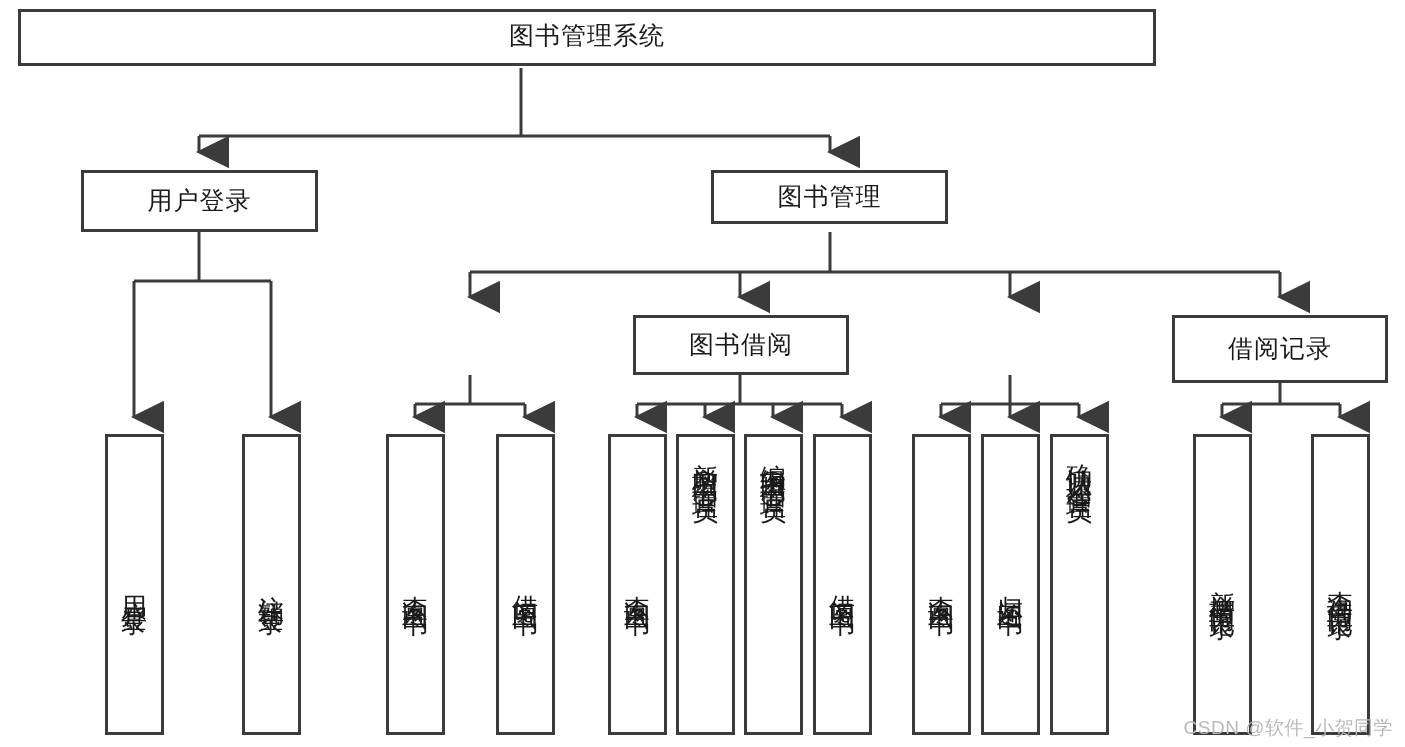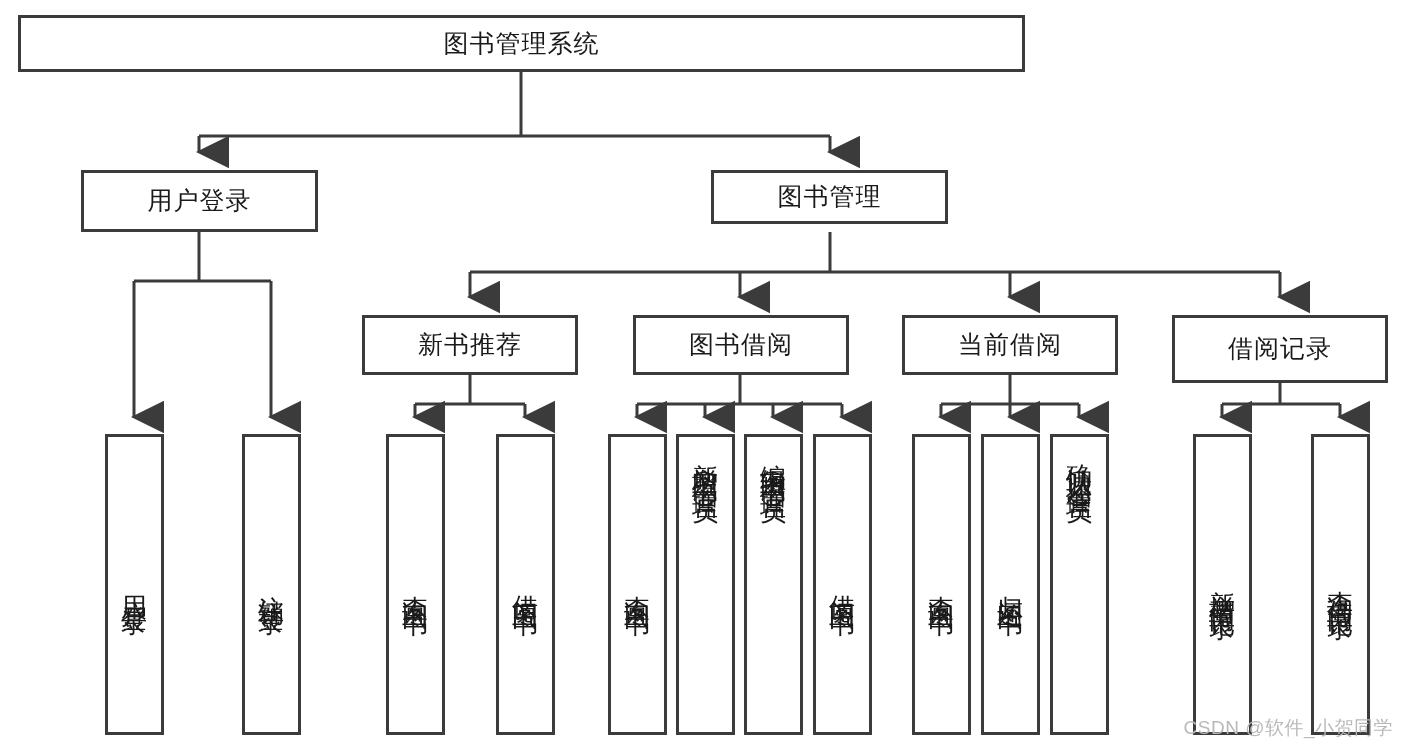--- a/index.html
+++ b/index.html
@@ -119,39 +119,33 @@
       <path d="M 1010 404 L 1010 417" marker-end="url(#arrow)"></path>
       <path d="M 1079 404 L 1079 417" marker-end="url(#arrow)"></path>
 
       <path d="M 1280 375 L 1280 404"></path>
       <path d="M 1222 404 L 1340 404"></path>
       <path d="M 1222 404 L 1222 417" marker-end="url(#arrow)"></path>
       <path d="M 1340 404 L 1340 417" marker-end="url(#arrow)"></path>
     </g>
   </svg>
 
-  <div class="node horizontal" style="left:18px; top:15px; width:1007px; height:57px;">
+  <div class="node horizontal" style="left:18px; top:9px; width:1138px; height:57px;font-family:Liberation Mono, monospace;">
     <span class="lbl">图书管理系统</span>
   </div>
 
   <div class="node horizontal" style="left:81px; top:170px; width:237px; height:62px;">
     <span class="lbl">用户登录</span>
   </div>
   <div class="node horizontal" style="left:711px; top:170px; width:237px; height:54px;">
     <span class="lbl">图书管理</span>
   </div>
 
-  <div class="node horizontal" style="left:362px; top:315px; width:216px; height:60px;">
-    <span class="lbl">新书推荐</span>
-  </div>
   <div class="node horizontal" style="left:633px; top:315px; width:216px; height:60px;font-family:Liberation Serif, serif;">
     <span class="lbl">图书借阅</span>
-  </div>
-  <div class="node horizontal" style="left:902px; top:315px; width:216px; height:60px;">
-    <span class="lbl">当前借阅</span>
   </div>
   <div class="node horizontal" style="left:1172px; top:315px; width:216px; height:68px;">
     <span class="lbl">借阅记录</span>
   </div>
 
   <div class="node vertical mid" style="left:105px; top:434px; width:59px; height:301px;">
     <span class="lbl">用户登录</span>
   </div>
   <div class="node vertical mid" style="left:242px; top:434px; width:59px; height:301px;">
     <span class="lbl">注销登录</span>

